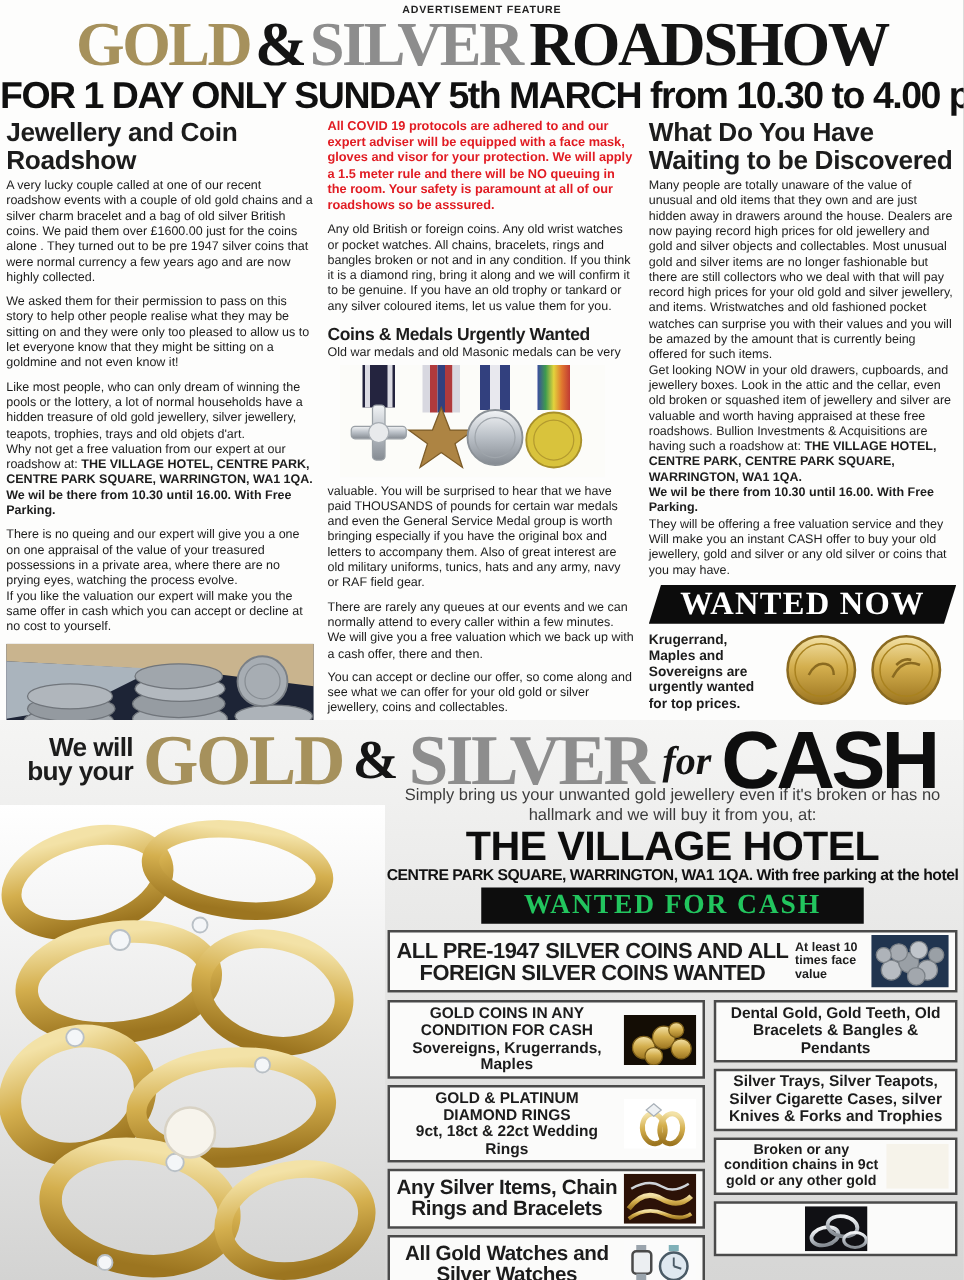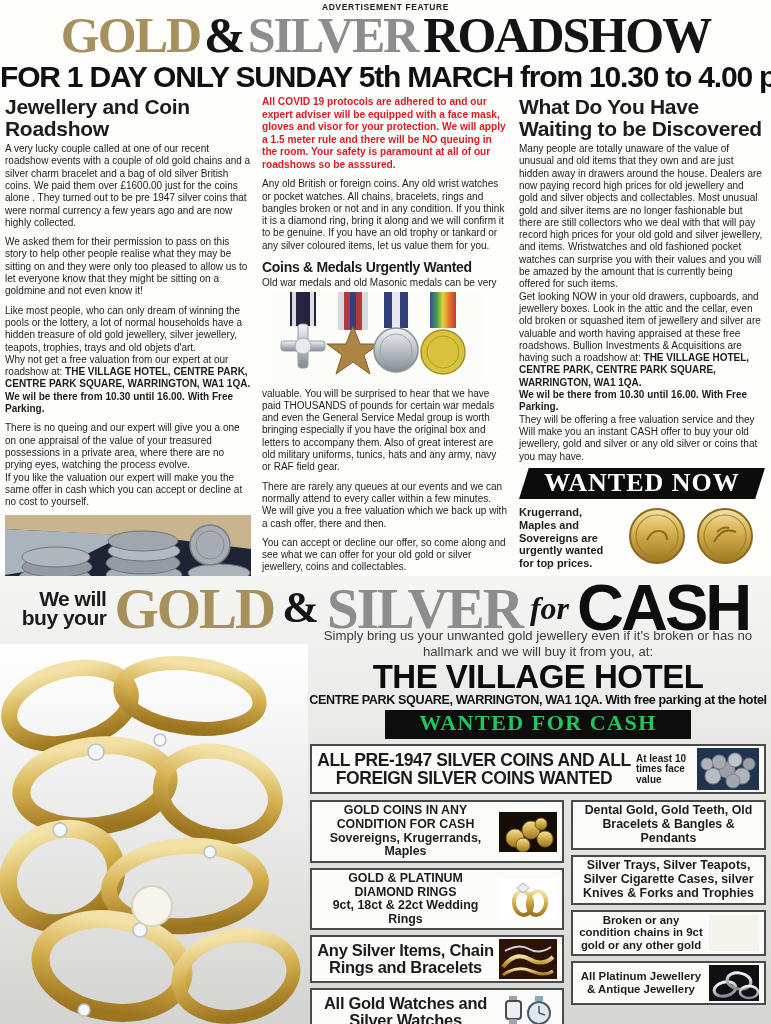--- a/index.html
+++ b/index.html
@@ -369,21 +369,20 @@
                   <line x1="3" y1="6" x2="47" y2="6"></line>
                     <line x1="3" y1="13" x2="47" y2="13"></line>
                     <line x1="3" y1="20" x2="47" y2="20"></line>
                     <line x1="3" y1="27" x2="47" y2="27"></line>
                     <line x1="3" y1="33" x2="47" y2="33"></line>
                 </g>
               </svg>
             </div>
 
             <div class="bx">
-              <div class="box-text rbx-text-sm">All Platinum Jewellery &amp; Antique Jewellery</div>
               <svg class="box-img" width="50" height="36" viewBox="0 0 50 36">
                 <rect width="50" height="36" fill="#101014"></rect>
                 <ellipse cx="16" cy="24" rx="11" ry="7" fill="none" stroke="url(#sg)" stroke-width="3" transform="rotate(-14 16 24)"></ellipse>
                 <ellipse cx="30" cy="16" rx="12" ry="8" fill="none" stroke="url(#sg)" stroke-width="3" transform="rotate(10 30 16)"></ellipse>
                 <ellipse cx="40" cy="27" rx="9" ry="6" fill="none" stroke="url(#sg)" stroke-width="2.5"></ellipse>
               </svg>
             </div>
 
           </div>
         </div>

